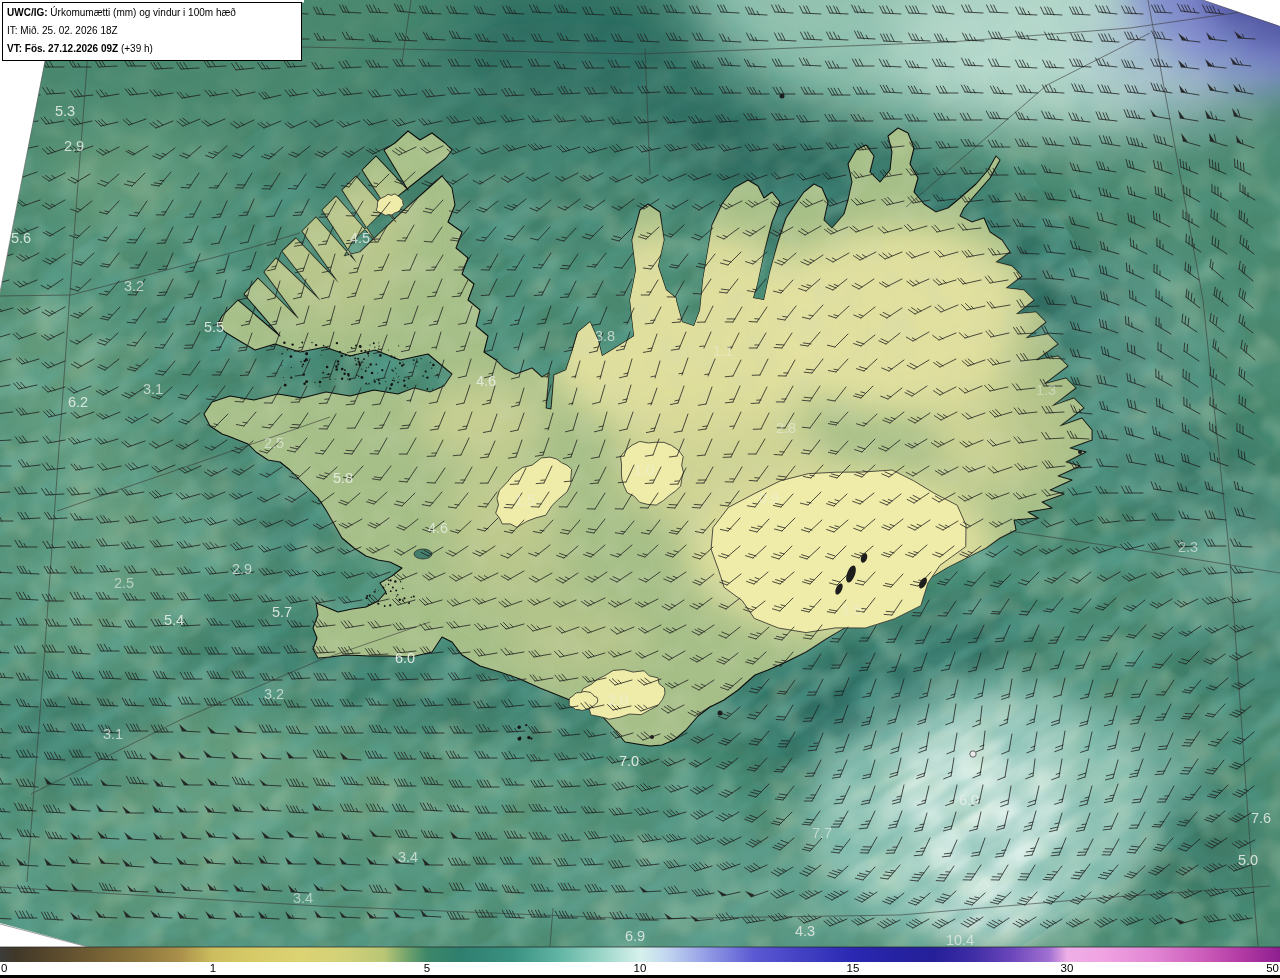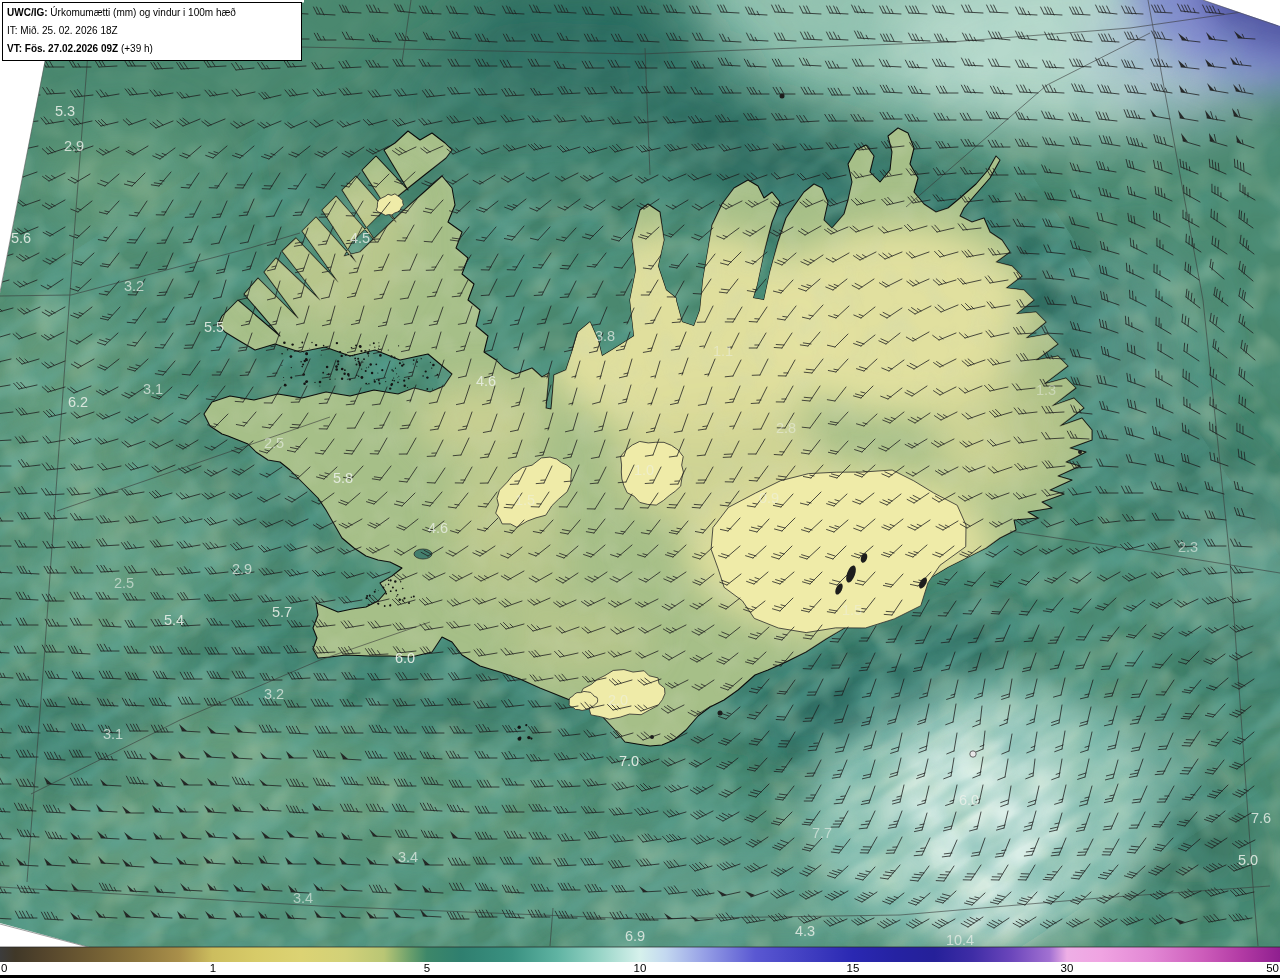--- a/index.html
+++ b/index.html
@@ -457,14 +457,14 @@
 <g font-family="Liberation Sans,sans-serif" font-size="11.5" fill="#000">
  <text x="1" y="972">0</text>
  <text x="213" y="972" text-anchor="middle">1</text>
  <text x="427" y="972" text-anchor="middle">5</text>
  <text x="640" y="972" text-anchor="middle">10</text>
  <text x="853" y="972" text-anchor="middle">15</text>
  <text x="1067" y="972" text-anchor="middle">30</text>
  <text x="1279" y="972" text-anchor="end">50</text>
 </g>
 </svg>
-<div id="tbox"><b>UWC/IG:</b> Úrkomumætti (mm) og vindur i 100m hæð<br>IT: Mið. 25. 02. 2026 18Z<br><b>VT: Fös. 27.02.2026 09Z</b> (+39 h)</div>
+<div id="tbox"><b>UWC/IG:</b> Úrkomumætti (mm) og vindur i 100m hæð<br>IT: Mið. 25. 02. 2026 18Z<br><b>VT: Fös. 27.12.2026 09Z</b> (+39 h)</div>
 </div>
 
 </body></html>

